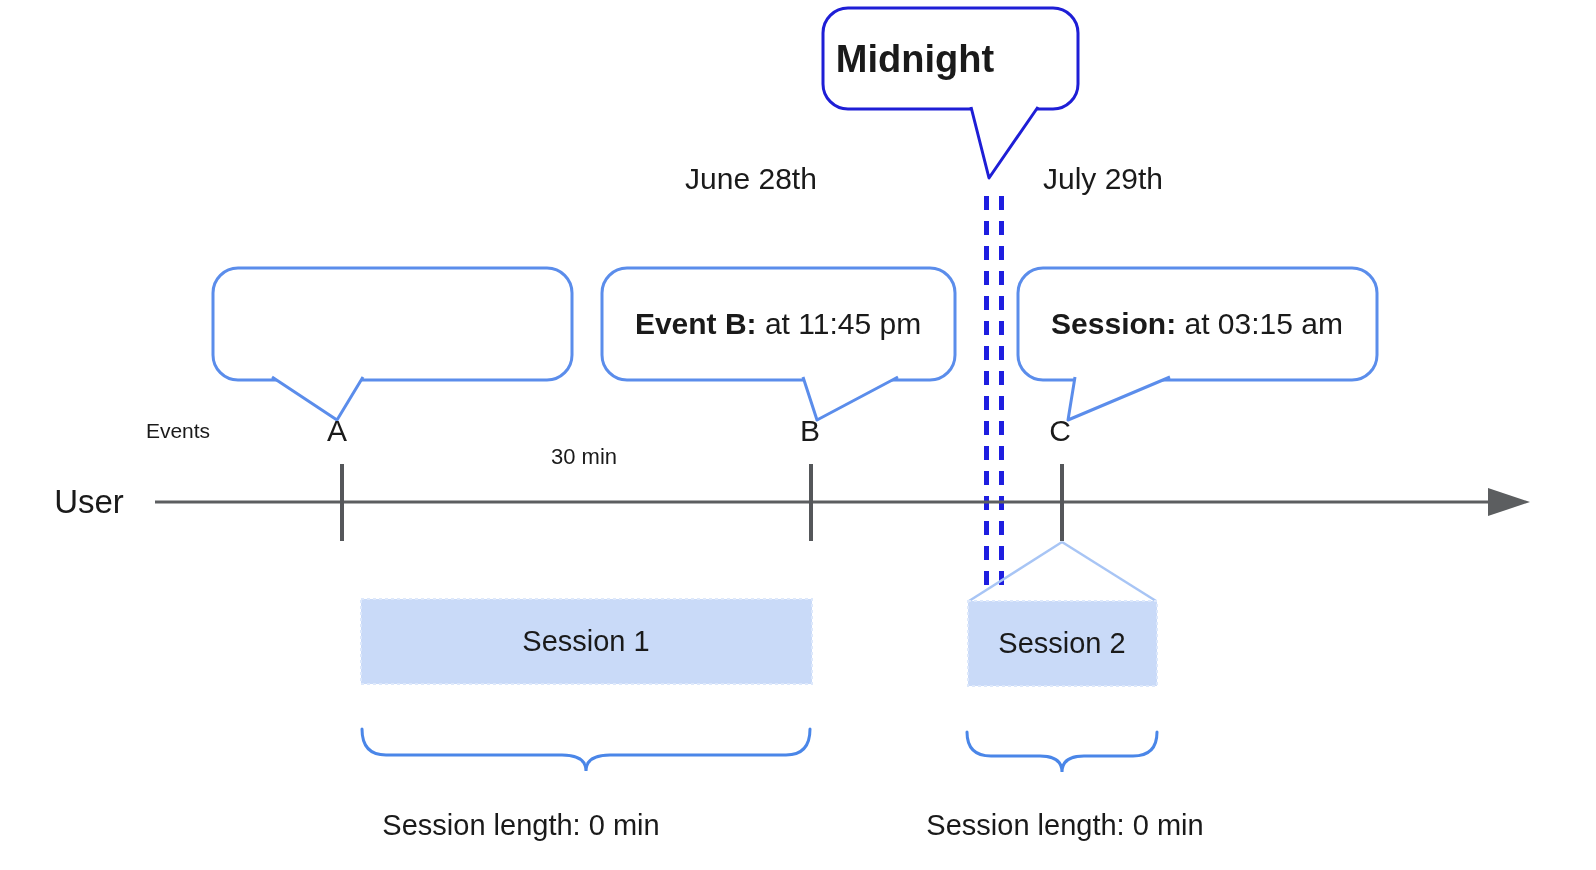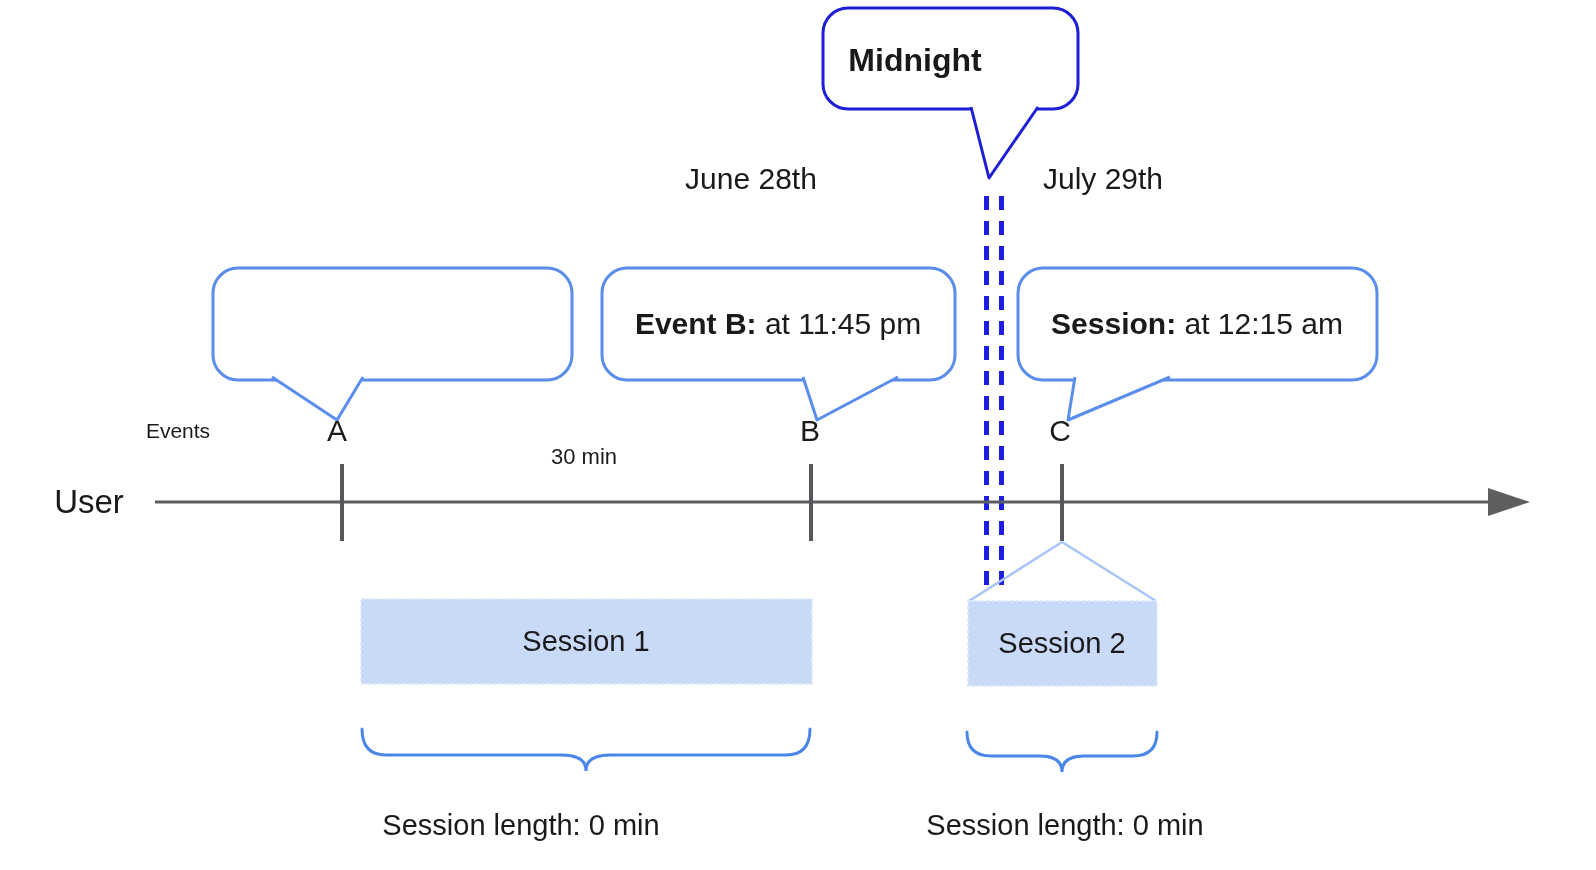--- a/index.html
+++ b/index.html
@@ -21,21 +21,21 @@
     line-height:1.15;
   }
   .lbl .b{font-weight:bold;}
   .fs-callout{font-size:30px;}
   .fs-date{font-size:30px;}
   .fs-mark{font-size:30px;}
   .fs-side{font-size:21px;}
   .fs-user{font-size:33px;}
   .fs-small{font-size:22px;}
   .fs-session{font-size:29px;}
-  .fs-midnight{font-size:32px;font-weight:bold;}
+  .fs-midnight{font-size:38px;font-weight:bold;}
 </style>
 </head>
 <body>
 
 <div id="canvas">
 
   <svg id="shapes" viewBox="0 0 1596 870" xmlns="http://www.w3.org/2000/svg">
 
     <line x1="986.5" y1="196" x2="986.5" y2="586" stroke="#1e1ee0" stroke-width="5" stroke-dasharray="14 11"></line>
     <line x1="1001.5" y1="196" x2="1001.5" y2="586" stroke="#1e1ee0" stroke-width="5" stroke-dasharray="14 11"></line>
@@ -73,21 +73,21 @@
 
   <div class="lbl fs-date" style="left:751px;top:179px;">June 28th</div>
   <div class="lbl fs-date" style="left:1103px;top:179px;">July 29th</div>
 
   <div class="lbl fs-callout" style="left:778px;top:324px;">
     <span class="b">Event B:</span>
     <span>at 11:45 pm</span>
   </div>
   <div class="lbl fs-callout" style="left:1197px;top:324px;">
     <span class="b">Session:</span>
-    <span>at 12:15 am</span>
+    <span>at 03:15 am</span>
   </div>
 
   <div class="lbl fs-side" style="left:178px;top:431px;">Events</div>
   <div class="lbl fs-mark" style="left:337px;top:431px;">A</div>
   <div class="lbl fs-mark" style="left:810px;top:431px;">B</div>
   <div class="lbl fs-mark" style="left:1060px;top:431px;">C</div>
 
   <div class="lbl fs-small" style="left:584px;top:457px;">30 min</div>
 
   <div class="lbl fs-user" style="left:89px;top:502px;">User</div>

